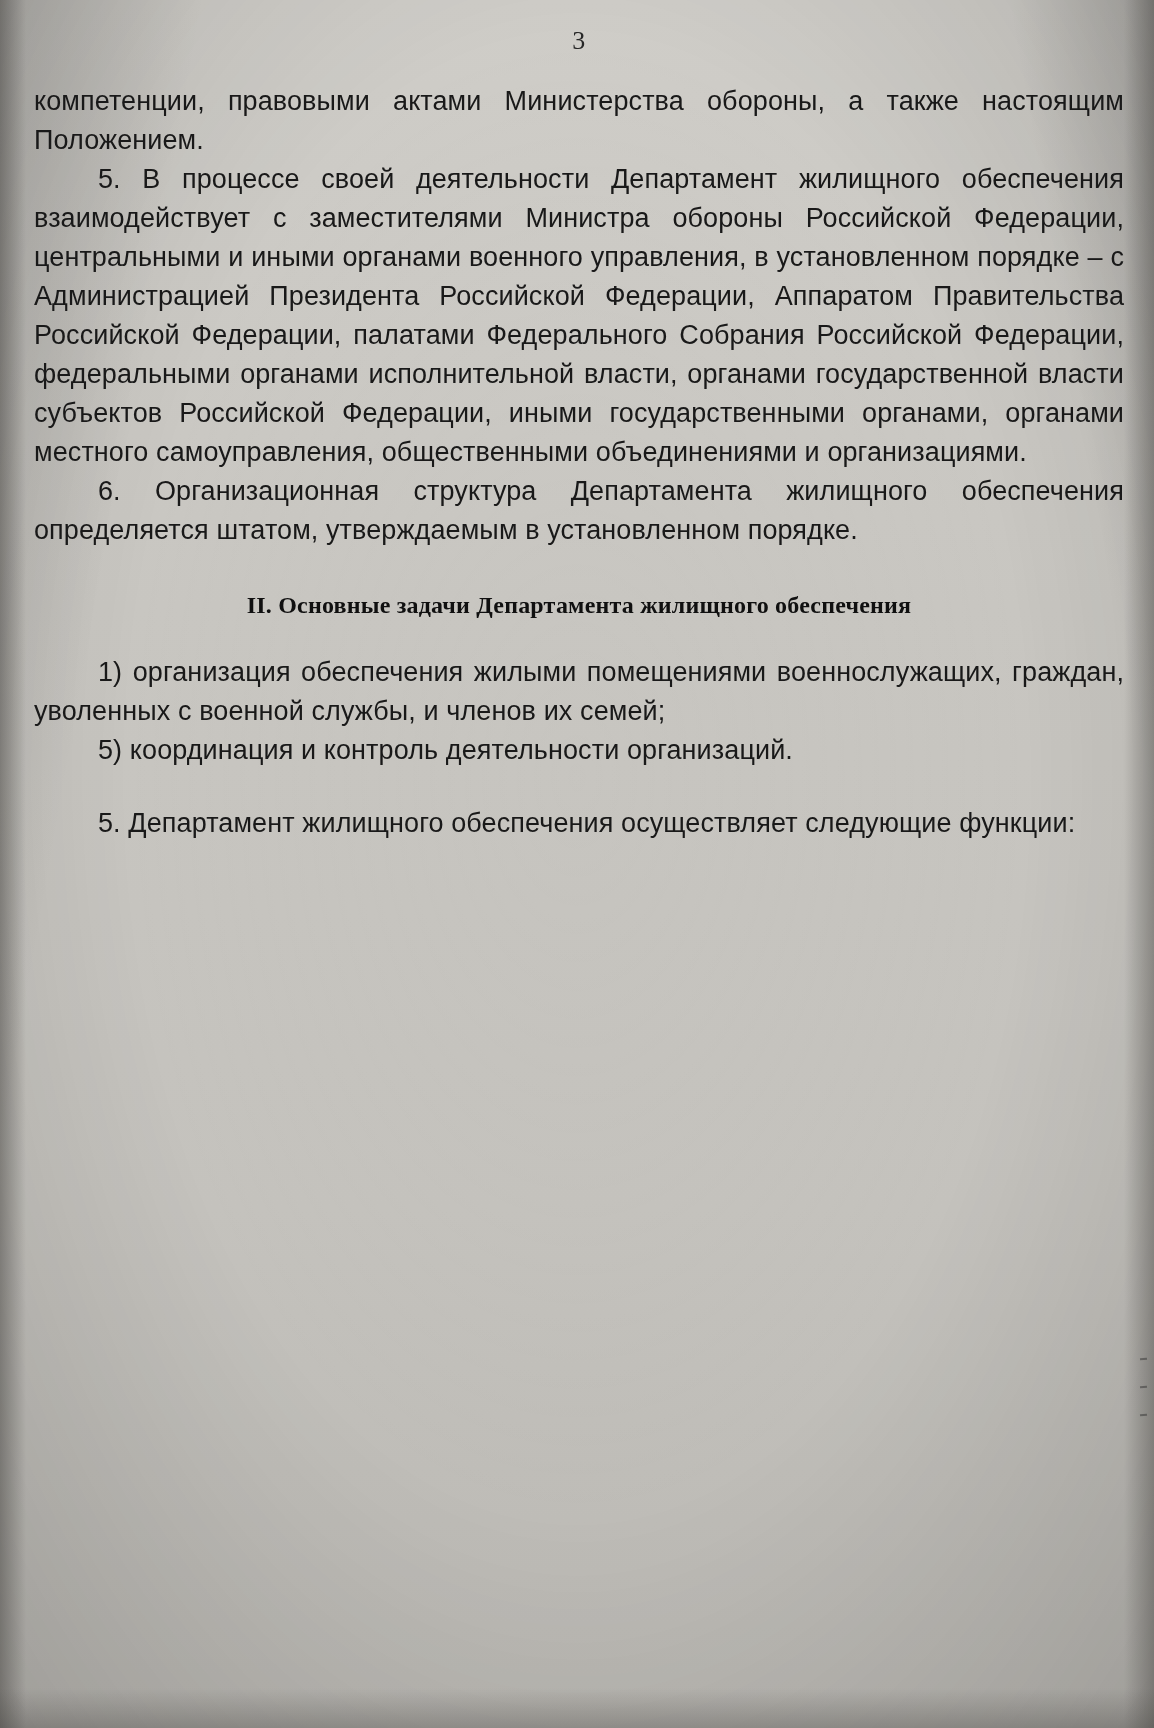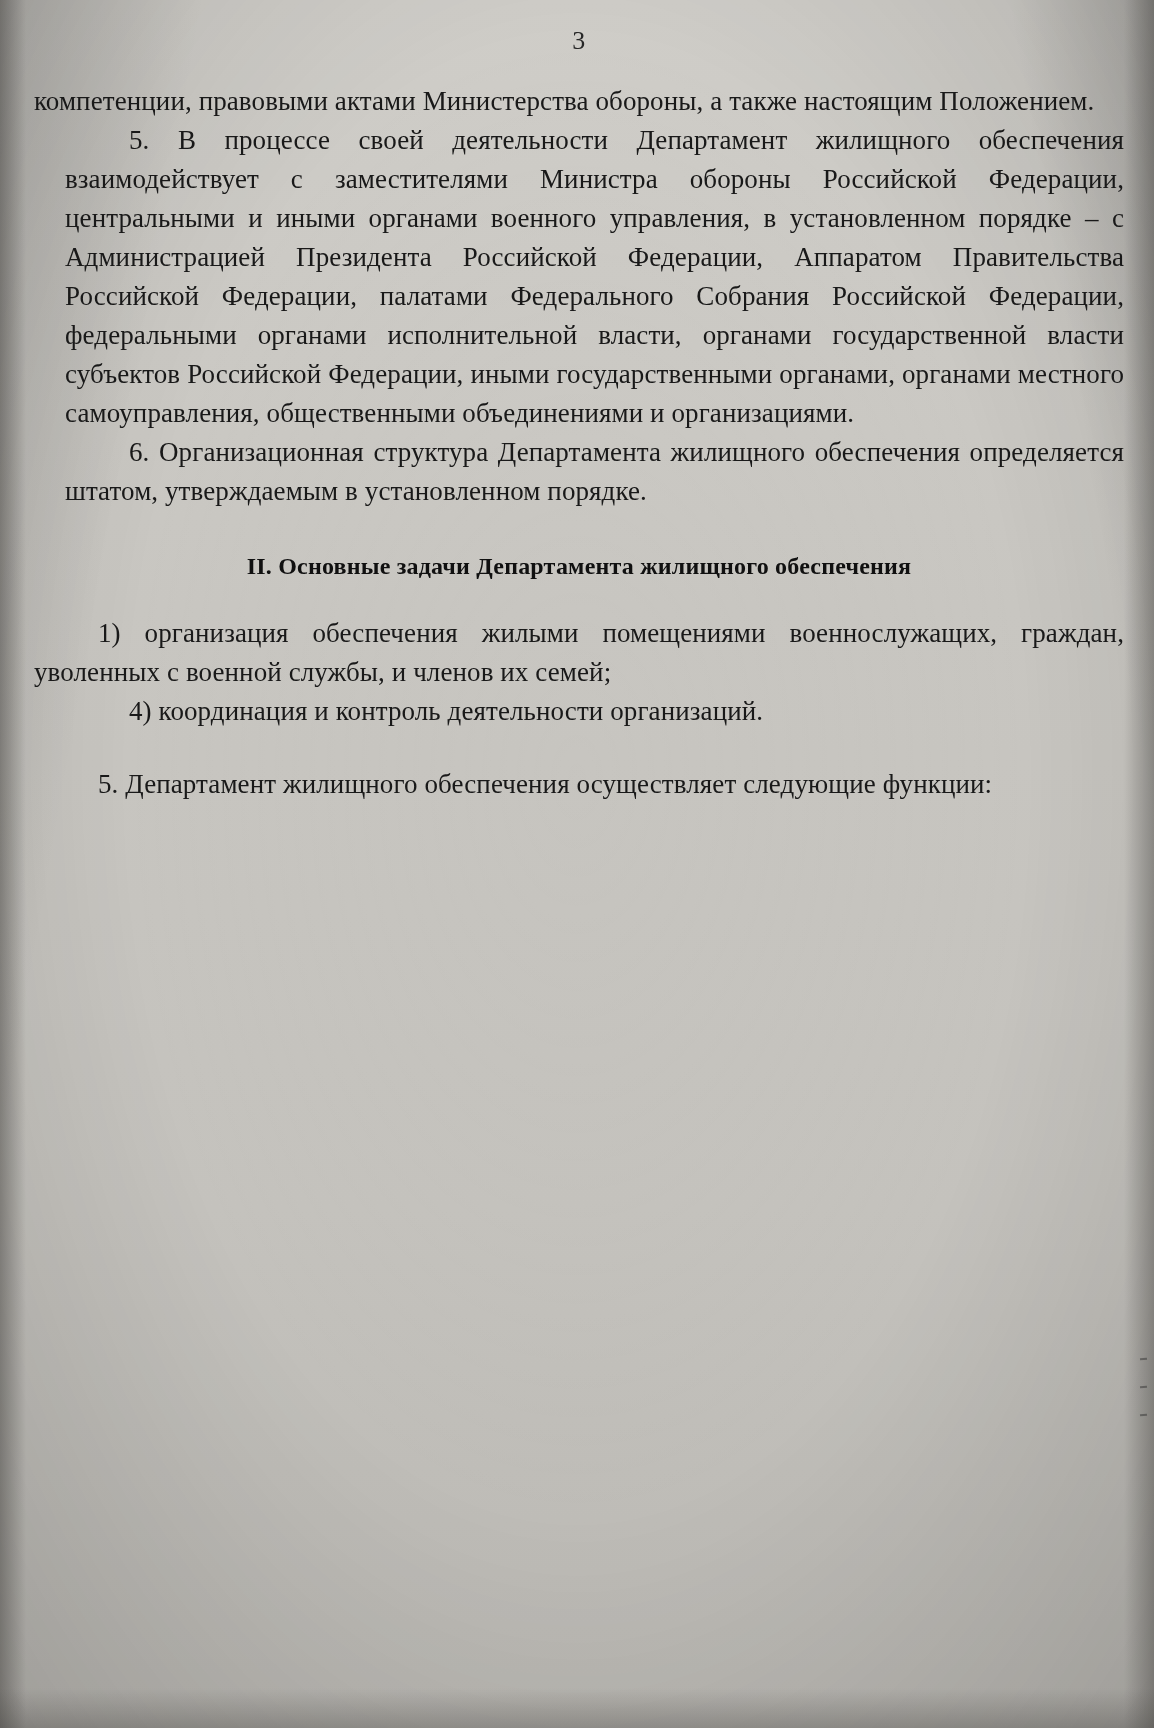--- a/index.html
+++ b/index.html
@@ -47,29 +47,28 @@
     margin-bottom: 26px;
     font-family: "Liberation Serif", serif;
   }
   p.para {
     margin: 0;
     font-size: 27px;
     line-height: 1.445;
     text-align: justify;
     color: #1d1d1d;
     text-indent: 0;
-    font-family: Liberation Serif, serif;
+    font-family: Liberation Sans, sans-serif;
     letter-spacing: 0.1px;
   }
   p.para.indent {
     text-indent: 64px;
   }
   p.para + p.para {
     margin-top: 0px;
-    margin-left: 31px;
   }
   h2.heading {
     font-size: 24px;
     font-weight: bold;
     text-align: center;
     margin: 42px 0 0 0;
     color: #141414;
     letter-spacing: 0.2px;
     font-family: "Liberation Serif", serif;
   }
@@ -146,21 +145,21 @@
     <p class="para indent">6. Организационная структура Департамента жилищного обеспечения определяется штатом, утверждаемым в установленном порядке.</p>
 
     <h2 class="heading">II. Основные задачи Департамента жилищного обеспечения</h2>
     <div class="gap-after-heading"></div>
 
 
     <p class="para indent">1) организация обеспечения жилыми помещениями военнослужащих, граждан, уволенных с военной службы, и членов их семей;</p>
 
 
 
-    <p class="para indent">4) координация и контроль деятельности организаций.</p>
+    <p class="para indent">5) координация и контроль деятельности организаций.</p>
 
     <div class="gap-after-heading"></div>
 
     <p class="para indent">5. Департамент жилищного обеспечения осуществляет следующие функции:</p>
 
 
   </div>
 </div>
 
 </body></html>

